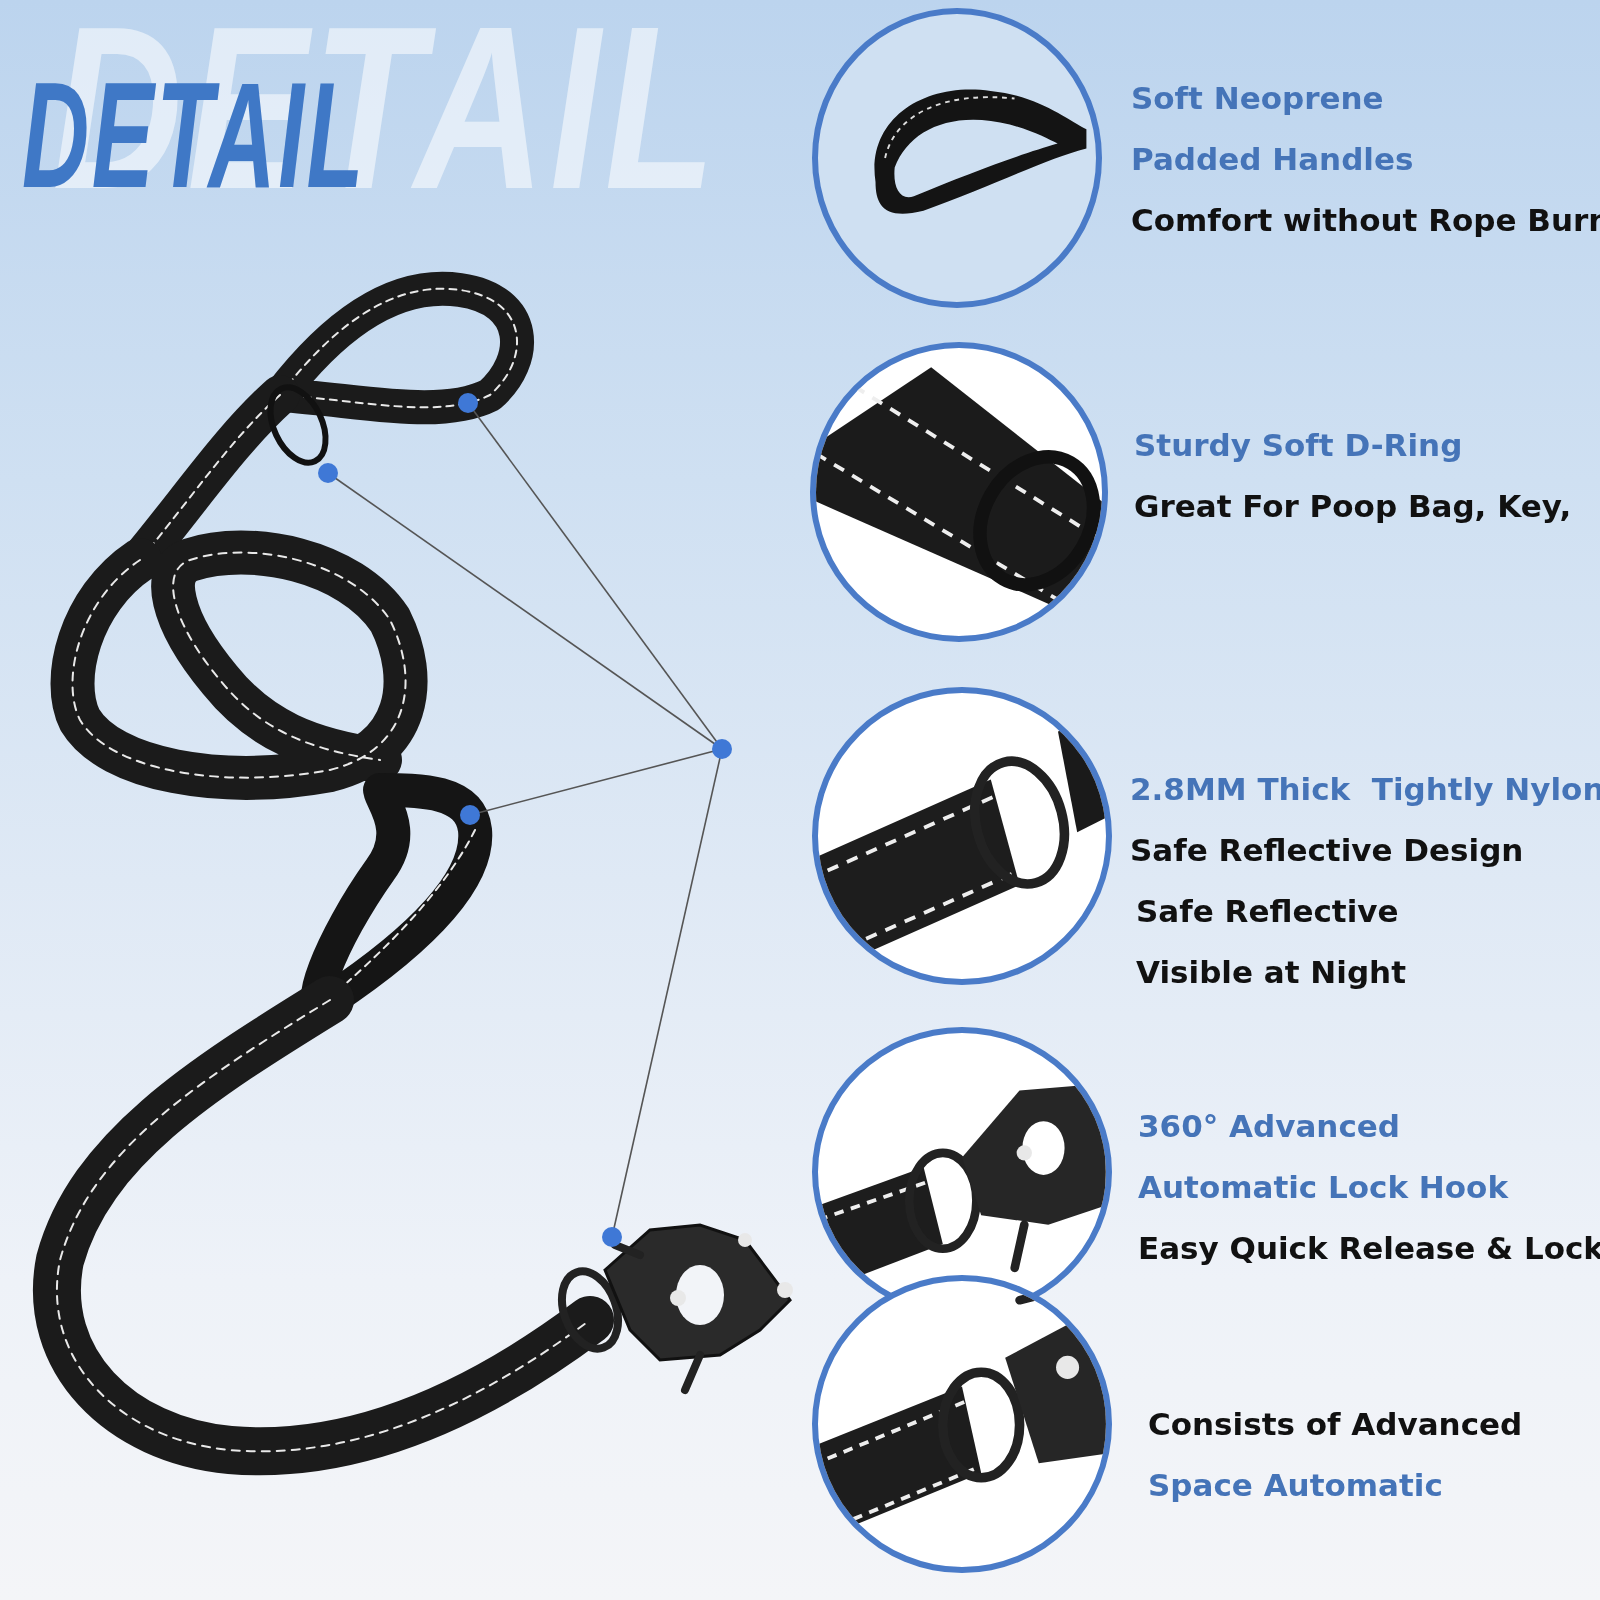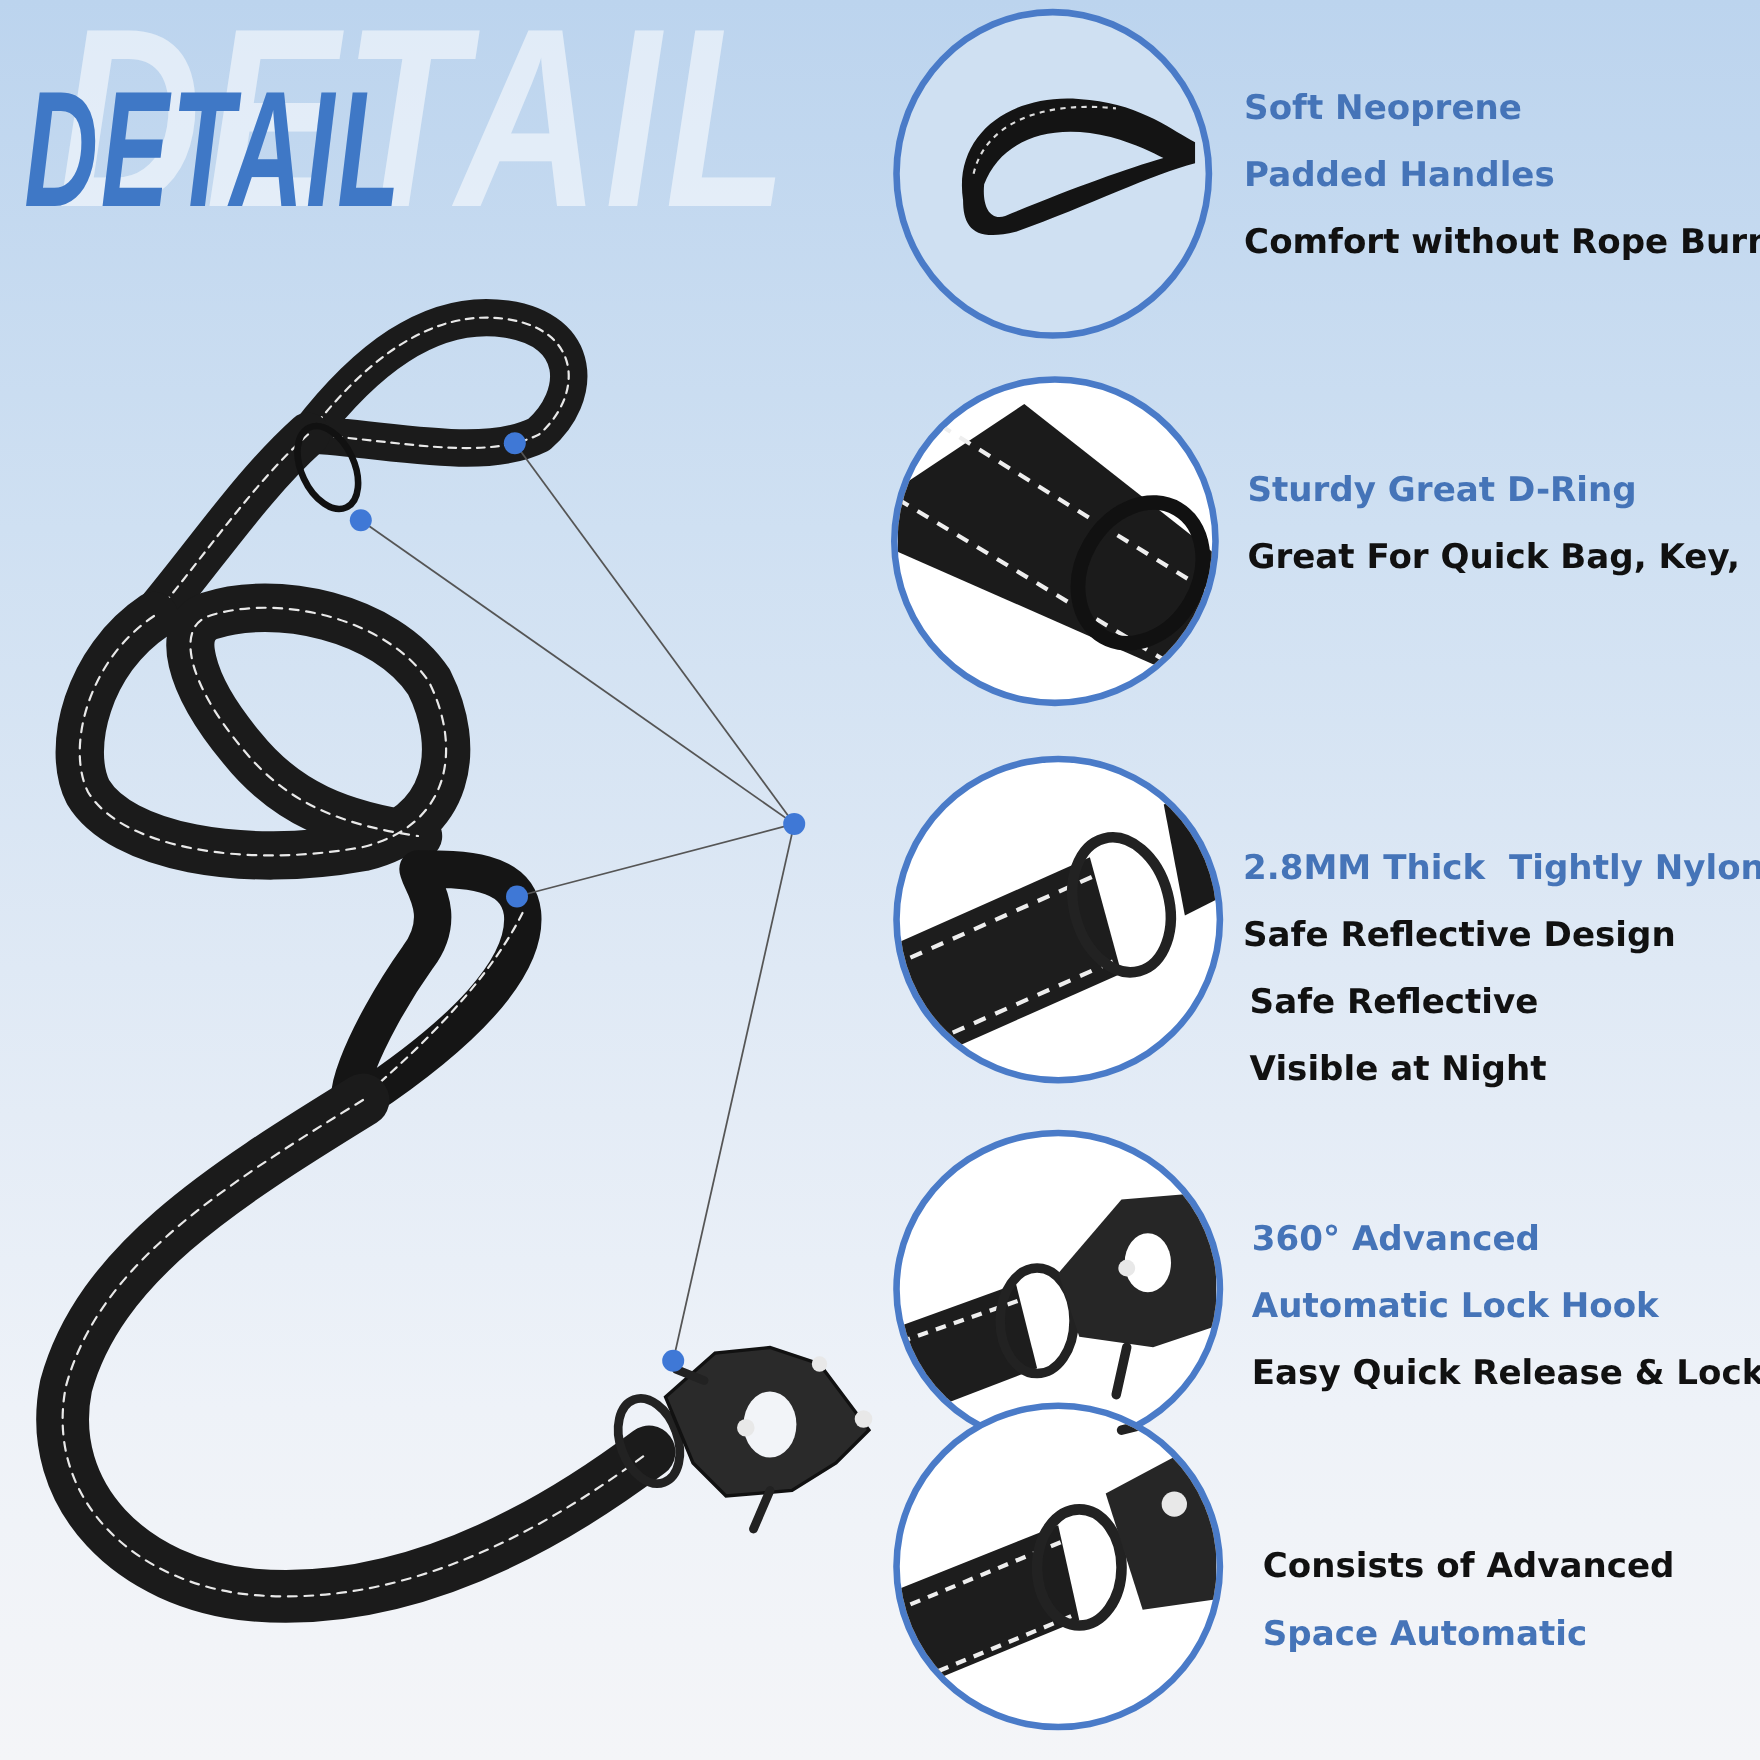--- a/index.html
+++ b/index.html
@@ -139,22 +139,22 @@
   </svg>
 </div>
 
 <div class="feature" style="left:1131px; top:68px;">
   <span class="blue">Soft Neoprene</span>
   <span class="blue">Padded Handles</span>
   <span class="dark">Comfort without Rope Burn</span>
 </div>
 
 <div class="feature" style="left:1134px; top:415px;">
-  <span class="blue">Sturdy Great D-Ring</span>
-  <span class="dark">Great For Quick Bag, Key,</span>
+  <span class="blue">Sturdy Soft D-Ring</span>
+  <span class="dark">Great For Poop Bag, Key,</span>
 </div>
 
 <div class="feature" style="left:1130px; top:759px;">
   <span class="blue" style="white-space:pre;">2.8MM Thick  Tightly Nylon</span>
   <span class="dark">Safe Reflective Design</span>
   <span class="dark" style="padding-left:6px;">Safe Reflective</span>
   <span class="dark" style="padding-left:6px;">Visible at Night</span>
 </div>
 
 <div class="feature" style="left:1138px; top:1096px;">

